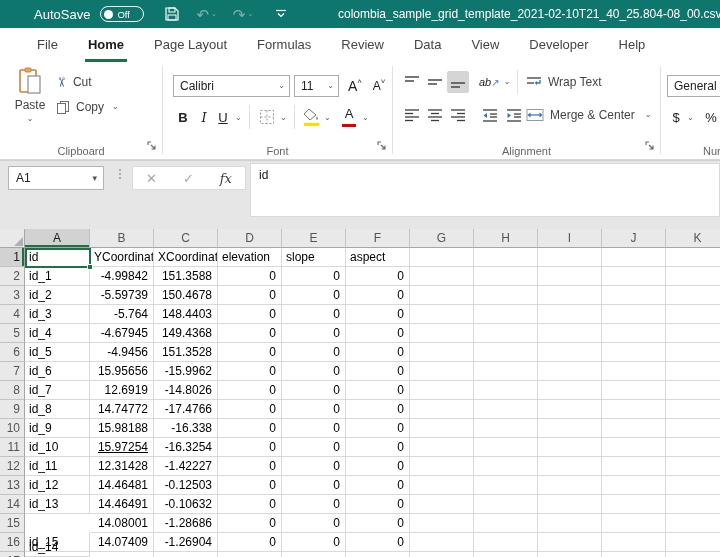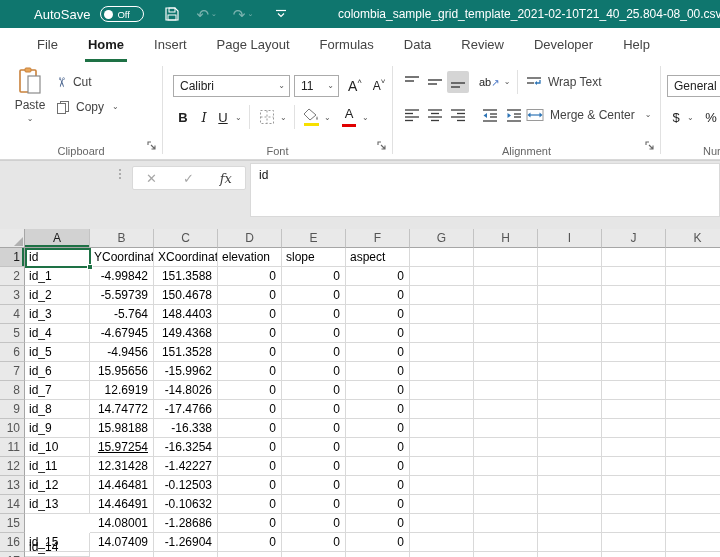--- a/index.html
+++ b/index.html
@@ -104,25 +104,25 @@
   </span>
   <div class="filename-wrap">
     <span class="filename">colombia_sample_grid_template_2021-02-10T21_40_25.804-08_00.csv</span>
 
   </div>
 </div>
 
 <div class="tabs">
   <div class="tab">File</div>
   <div class="tab active">Home</div>
-  <div class="tab">Insert</div>
   <div class="tab">Page Layout</div>
   <div class="tab">Formulas</div>
+  <div class="tab">Review</div>
   <div class="tab">Data</div>
-  <div class="tab">Review</div>
+  <div class="tab">View</div>
   <div class="tab">Developer</div>
   <div class="tab">Help</div>
 </div>
 
 <div class="ribbon">
   <div class="vdiv" style="left:162px;"></div>
   <div class="vdiv" style="left:392px;"></div>
   <div class="vdiv" style="left:660px;"></div>
 
   <div class="group" style="left:0; width:162px;">
@@ -229,21 +229,21 @@
           <line x1="1" y1="10" x2="10" y2="10" stroke="#3b3b3b" stroke-width="1.4"></line>
       </svg>
     </div>
     <div class="iconbox sel-icon" style="position:absolute; left:54px; top:9px; width:22px; height:22px;">
       <svg width="16" height="16" viewBox="0 0 16 16">
         <line x1="1" y1="9" x2="15" y2="9" stroke="#3b3b3b" stroke-width="1.4"></line>
           <line x1="1" y1="13" x2="10" y2="13" stroke="#3b3b3b" stroke-width="1.4"></line>
       </svg>
     </div>
     <div class="ribbon-item" style="left:86px; top:9px;">
-      <span style="font-size:11px; color:#222;">ab</span>
+      <span style="font-size:11px; color:#222;font-style:italic;">ab</span>
       <span style="font-size:10px; color:#4472c4;">↗</span>
       <span class="chev" style="margin-left:4px;">⌄</span>
     </div>
     <div class="small-vdiv" style="left:124px; top:8px;"></div>
     <div class="ribbon-item" style="left:133px; top:9px;">
       <svg width="16" height="16" viewBox="0 0 16 16">
         <line x1="1" y1="4" x2="15" y2="4" stroke="#3b3b3b" stroke-width="1.3"></line>
         <line x1="1" y1="9" x2="8" y2="9" stroke="#3b3b3b" stroke-width="1.3"></line>
         <path d="M14 6 v3 h-4" fill="none" stroke="#2e75b6" stroke-width="1.3"></path>
         <path d="M11 7 L8.5 9 L11 11 Z" fill="#2e75b6"></path>
@@ -316,20 +316,24 @@
       <span class="val">General</span>
     </div>
     <div class="fmt-btn" style="left:8px; top:44px; width:14px;">$</div>
     <span class="chev" style="position:absolute; left:26px; top:52px;">⌄</span>
     <div class="fmt-btn" style="left:42px; top:44px; width:16px;">%</div>
     <div class="group-label" style="left:42px; right:auto;">Number</div>
   </div>
 </div>
 
 <div class="formula-panel">
+  <div class="name-box">
+    <span class="val">A1</span>
+    <span class="arrow">▾</span>
+  </div>
   <div class="drag-dots">
       <i></i>
       <i></i>
       <i></i>
     </div>
   <div class="fbuttons">
     <span class="fbtn">✕</span>
     <span class="fbtn">✓</span>
     <span class="fbtn fx">fx</span>
   </div>

